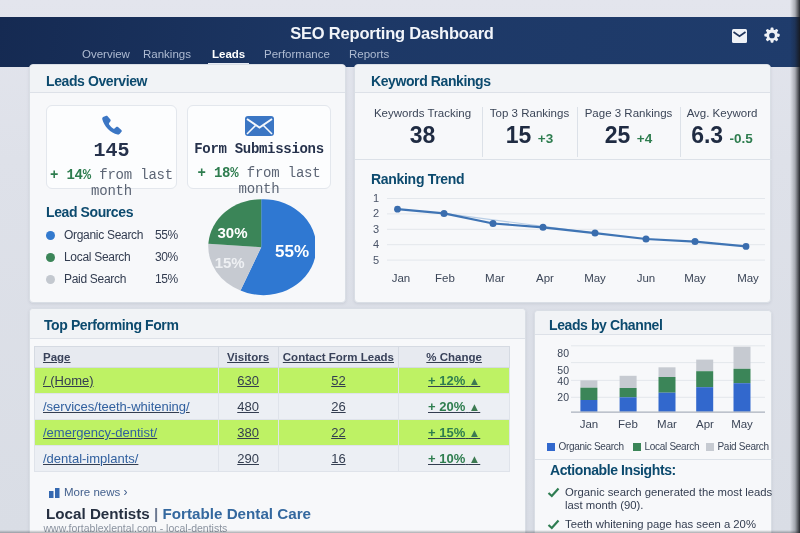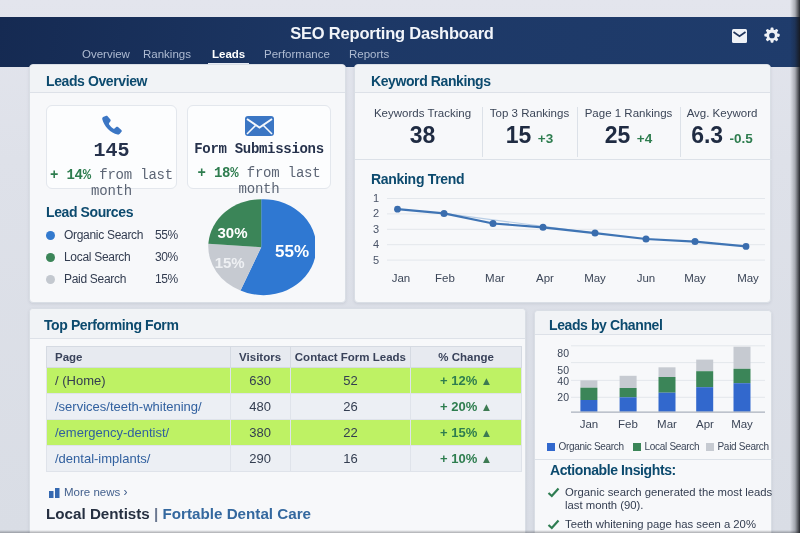--- a/index.html
+++ b/index.html
@@ -35,22 +35,22 @@
 
 #p2 { left:354px; top:64px; width:417px; height:239px; }
 .stat { position:absolute; top:38px; height:62px; text-align:center; }
 .slabel { font-size:11.5px; color:#3c4658; margin-top:4px; }
 .snum { font-size:23px; line-height:24px; font-weight:bold; color:#1f2b42; margin-top:4px; }
 .sdelta { font-size:13.5px; font-weight:bold; color:#2e7d4f; }
 .sdiv { position:absolute; top:42px; height:50px; width:1px; background:#dcе1e8; background:#dce1e8; }
 
 
 #p3 { left:29px; top:308px; width:497px; height:240px; }
-table { border-collapse:collapse; position:absolute; left:16px; top:37px; width:476px;
-  font-size:13px; color:#333d50; }
+table { border-collapse:collapse; position:absolute; left:4px; top:37px; width:476px;
+  font-size:13px; color:#333d50;text-decoration:underline; }
 th { background:#e7eaf0; font-size:11.5px; font-weight:bold; color:#39425a; height:21px; border:1px solid #d5dae2; }
 td { height:26px; border:1px solid #dfe3ea; text-align:center; }
 tr.alt td { background:#eceff4; }
 tr.w td { background:#bef264; }
 td.pg, th.pg { text-align:left; padding-left:8px; }
 .link { color:#31609f; }
 .chg { color:#2e7d4f; font-weight:bold; }
 .tri { color:#3d7a52; font-size:11.5px; }
 
 
@@ -139,21 +139,21 @@
     <div class="slabel">Keywords Tracking</div>
     <div class="snum">38</div>
   </div>
   <div class="sdiv" style="left:127px;"></div>
   <div class="stat" style="left:127px;width:95px;">
     <div class="slabel">Top 3 Rankings</div>
     <div class="snum">15 <span class="sdelta">+3</span></div>
   </div>
   <div class="sdiv" style="left:222px;"></div>
   <div class="stat" style="left:222px;width:103px;">
-    <div class="slabel">Page 1 Rankings</div>
+    <div class="slabel">Page 3 Rankings</div>
     <div class="snum">25 <span class="sdelta">+4</span></div>
   </div>
   <div class="sdiv" style="left:325px;"></div>
   <div class="stat" style="left:325px;width:84px;">
     <div class="slabel">Avg. Keyword</div>
     <div class="snum">6.3 <span class="sdelta">-0.5</span></div>
   </div>
   <div class="abs" style="left:0;top:94px;width:417px;height:1px;background:#dce1e8;"></div>
 
   <div class="ptitle" style="left:16px;top:106px;font-size:14px;letter-spacing:-0.3px;">Ranking Trend</div>
@@ -237,20 +237,21 @@
           </tr>
   </tbody>
       </table>
 
   <svg class="abs" style="left:19px;top:179px;" width="11" height="10" viewBox="0 0 11 10">
     <rect x="0" y="3" width="4.5" height="7" fill="#3468b0"></rect>
     <rect x="6" y="0" width="4.5" height="10" fill="#3468b0"></rect>
   </svg>
   <div class="abs" style="left:34px;top:175.5px;font-size:11.5px;color:#44618e;">More news <span style="font-size:12px;">›</span></div>
   <div class="abs" style="left:16px;top:195.5px;font-size:15.2px;letter-spacing:0;color:#263041;font-weight:bold;">Local Dentists <span style="color:#6b7890;">|</span> <span style="color:#34689f;">Fortable Dental Care</span></div>
+  <div class="abs" style="left:13.5px;top:213px;font-size:10.5px;color:#8b93a0;">www.fortablexlental.com - local-dentists</div>
 </div>
 
 <div class="panel" id="p4">
   <div class="phead"></div>
   <div class="ptitle" style="left:14px;top:6px;">Leads by Channel</div>
 
   <svg class="abs" style="left:0;top:32px;" width="238" height="96" viewBox="0 0 238 96">
     <g stroke="#e3e7ec" stroke-width="1">
       <line x1="36" y1="2.8" x2="230" y2="2.8"></line>
           <line x1="36" y1="19.6" x2="230" y2="19.6"></line>

